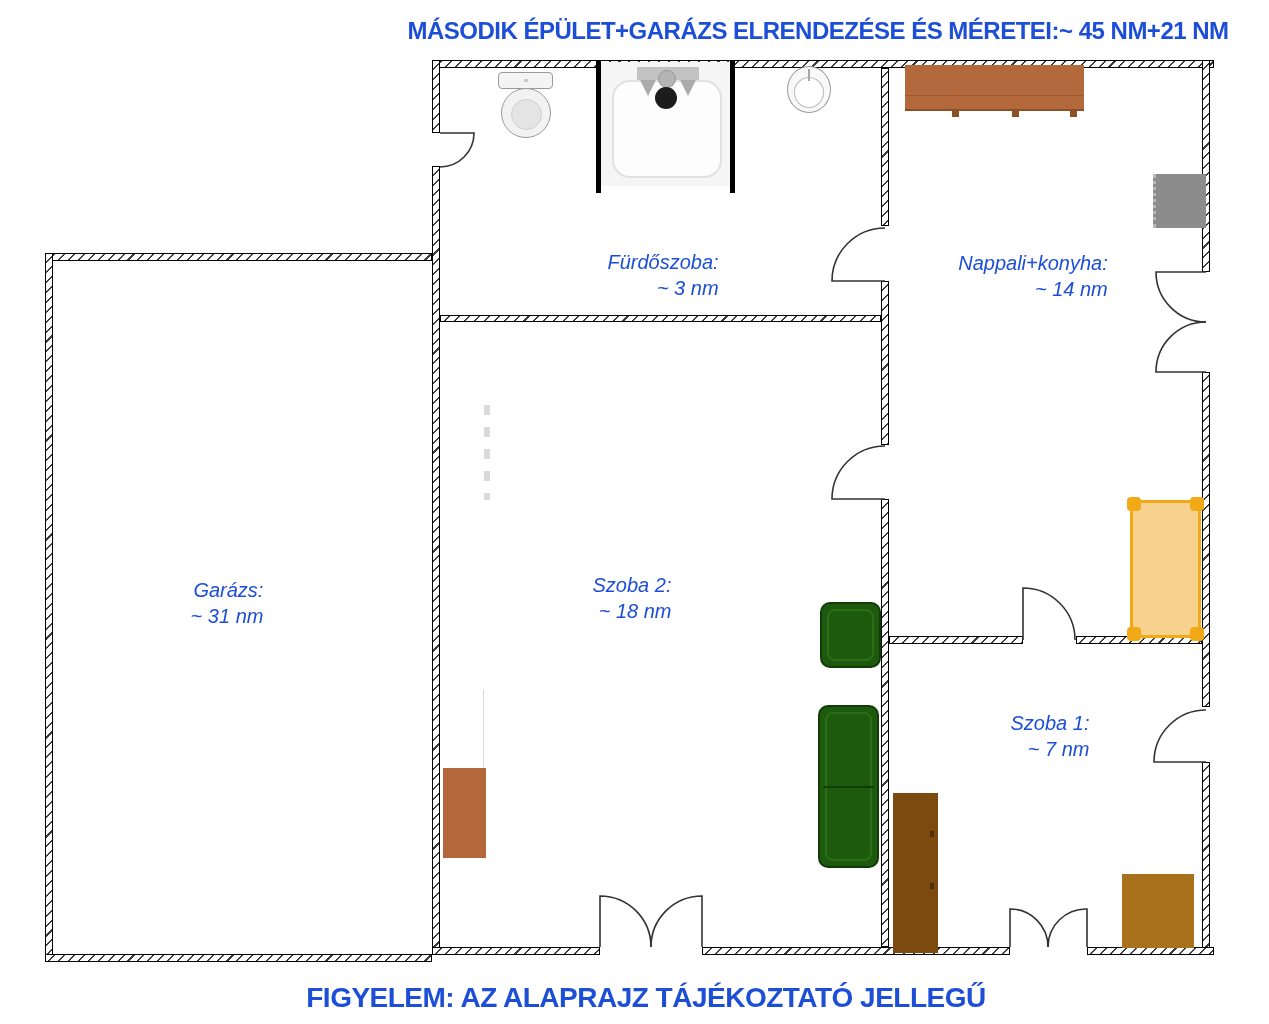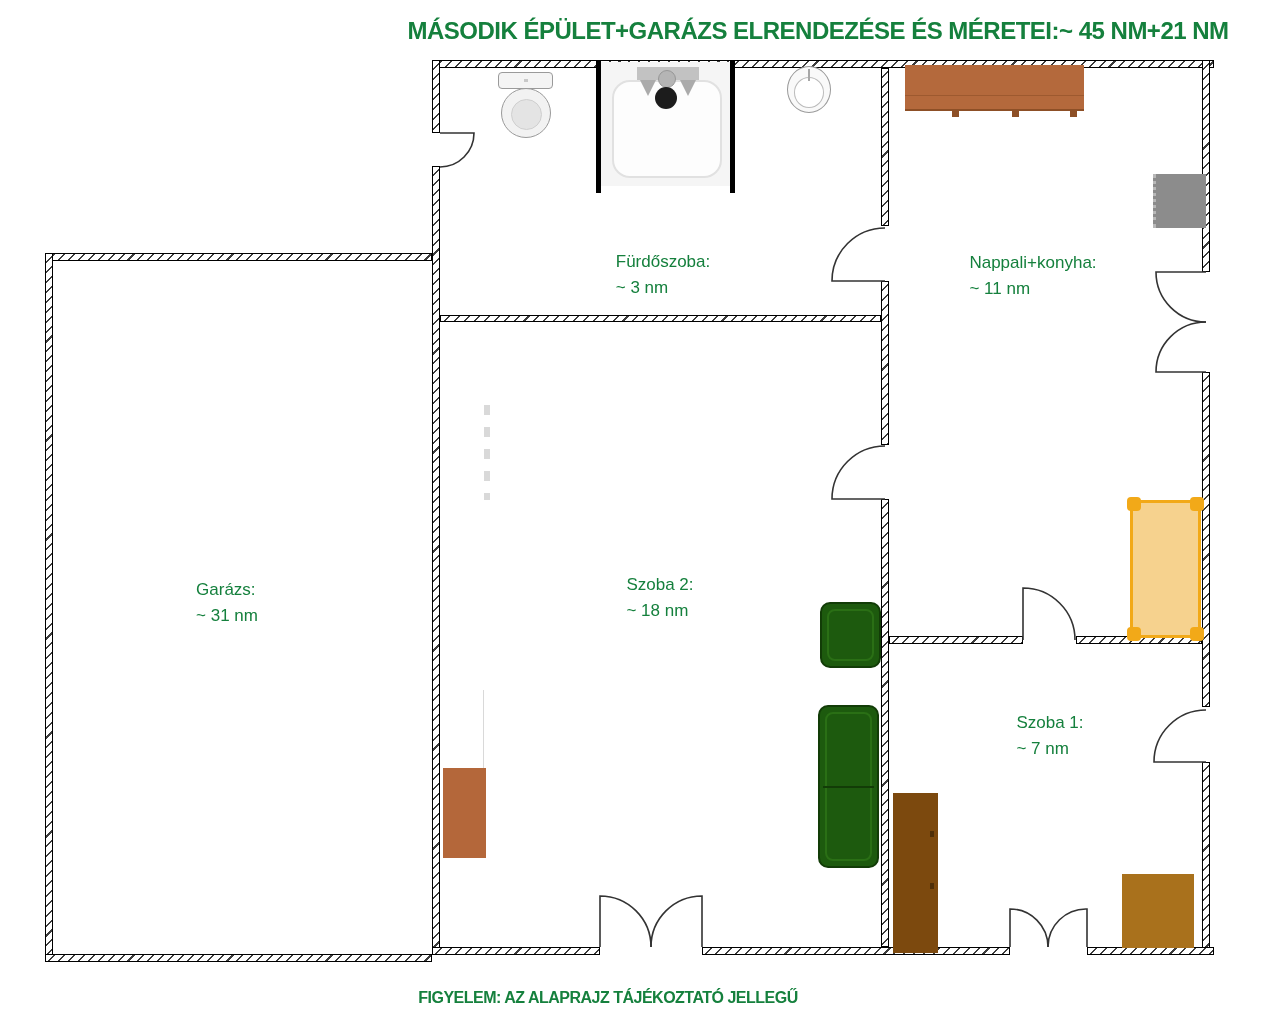--- a/index.html
+++ b/index.html
@@ -1,25 +1,25 @@
 <!DOCTYPE html>
 <html style="--counter: #b4693c; --appliance: #8c8c8c; --bed-fill: #f6d28e; --bed-frame: #f2a918; --sofa: #1d5a0e; --cabinet: #b4673a; --wardrobe: #7c490e; --desk: #a9711c;"><head>
 <meta charset="utf-8">
 <style>
   html,body{margin:0;padding:0;background:#fff;}
   .page{position:relative;width:1269px;height:1024px;background:#fff;overflow:hidden;
-        font-family:"Liberation Sans",sans-serif;color:#15803d;}
+        font-family:"Liberation Sans",sans-serif;color:#1d4ed8;}
   .title{position:absolute;left:818px;top:31px;transform:translate(-50%,-50%);
          font-size:24px;font-weight:600;letter-spacing:-0.5px;white-space:nowrap;}
-  .footer{position:absolute;left:608px;top:998px;transform:translate(-50%,-50%);
-          font-size:16px;font-weight:600;letter-spacing:-0.5px;white-space:nowrap;}
+  .footer{position:absolute;left:646px;top:998px;transform:translate(-50%,-50%);
+          font-size:28px;font-weight:600;letter-spacing:-0.5px;white-space:nowrap;}
   .wall{position:absolute;box-sizing:border-box;background-color:#fff;border:1px solid #000;
         background-image:repeating-linear-gradient(135deg,rgba(0,0,0,0) 0 5.5px,#3c3c3c 5.5px 7px);}
-  .room-label{position:absolute;transform:translate(-50%,-50%);text-align:left;
-              font-size:17px;line-height:26px;white-space:nowrap;}
+  .room-label{position:absolute;transform:translate(-50%,-50%);text-align:right;
+              font-size:20px;line-height:26px;white-space:nowrap;font-style:italic;}
   .furn{position:absolute;box-sizing:border-box;}
   
   .toilet-tank{left:498px;top:72px;width:55px;height:17px;background:#f4f4f4;border:1px solid #9a9a9a;border-radius:4px;}
   .toilet-tank::after{content:"";position:absolute;left:50%;top:6px;width:4px;height:3px;background:#c9c9c9;transform:translateX(-50%);}
   .toilet-bowl{left:501px;top:88px;width:50px;height:50px;background:#f2f2f2;border:1px solid #9a9a9a;border-radius:50%;}
   .toilet-bowl-inner{left:511px;top:99px;width:31px;height:31px;background:#e4e4e4;border:1px solid #cfcfcf;border-radius:50%;}
   .shower-bar{position:absolute;width:5px;height:133px;top:60px;background:#000;}
   .shower-panel{left:601px;top:62px;width:129px;height:124px;background:#f5f5f5;}
   .shower-tray{left:612px;top:80px;width:110px;height:98px;background:#fdfdfd;border:2px solid #e1e1e1;border-radius:18px;}
   .shower-faucet-bar{left:637px;top:67px;width:62px;height:13px;background:#c2c2c2;}
@@ -137,27 +137,27 @@
     <path d="M1010,947 L1010,909 A38,38 0 0 1 1048,947"></path>
     <path d="M1087,947 L1087,909 A38,38 0 0 0 1048,947"></path>
   </svg>
 
   <div class="room-label" style="left:663px;top:275px;">
     <div>Fürdőszoba:</div>
     <div>~ 3 nm</div>
   </div>
   <div class="room-label" style="left:1033px;top:276px;">
     <div>Nappali+konyha:</div>
-    <div>~ 11 nm</div>
+    <div>~ 14 nm</div>
   </div>
   <div class="room-label" style="left:227px;top:603px;">
     <div>Garázs:</div>
     <div>~ 31 nm</div>
   </div>
-  <div class="room-label" style="left:660px;top:598px;">
+  <div class="room-label" style="left:632px;top:598px;">
     <div>Szoba 2:</div>
     <div>~ 18 nm</div>
   </div>
   <div class="room-label" style="left:1050px;top:736px;">
     <div>Szoba 1:</div>
     <div>~ 7 nm</div>
   </div>
 
   <div class="footer">FIGYELEM: AZ ALAPRAJZ TÁJÉKOZTATÓ JELLEGŰ</div>
 </div>

